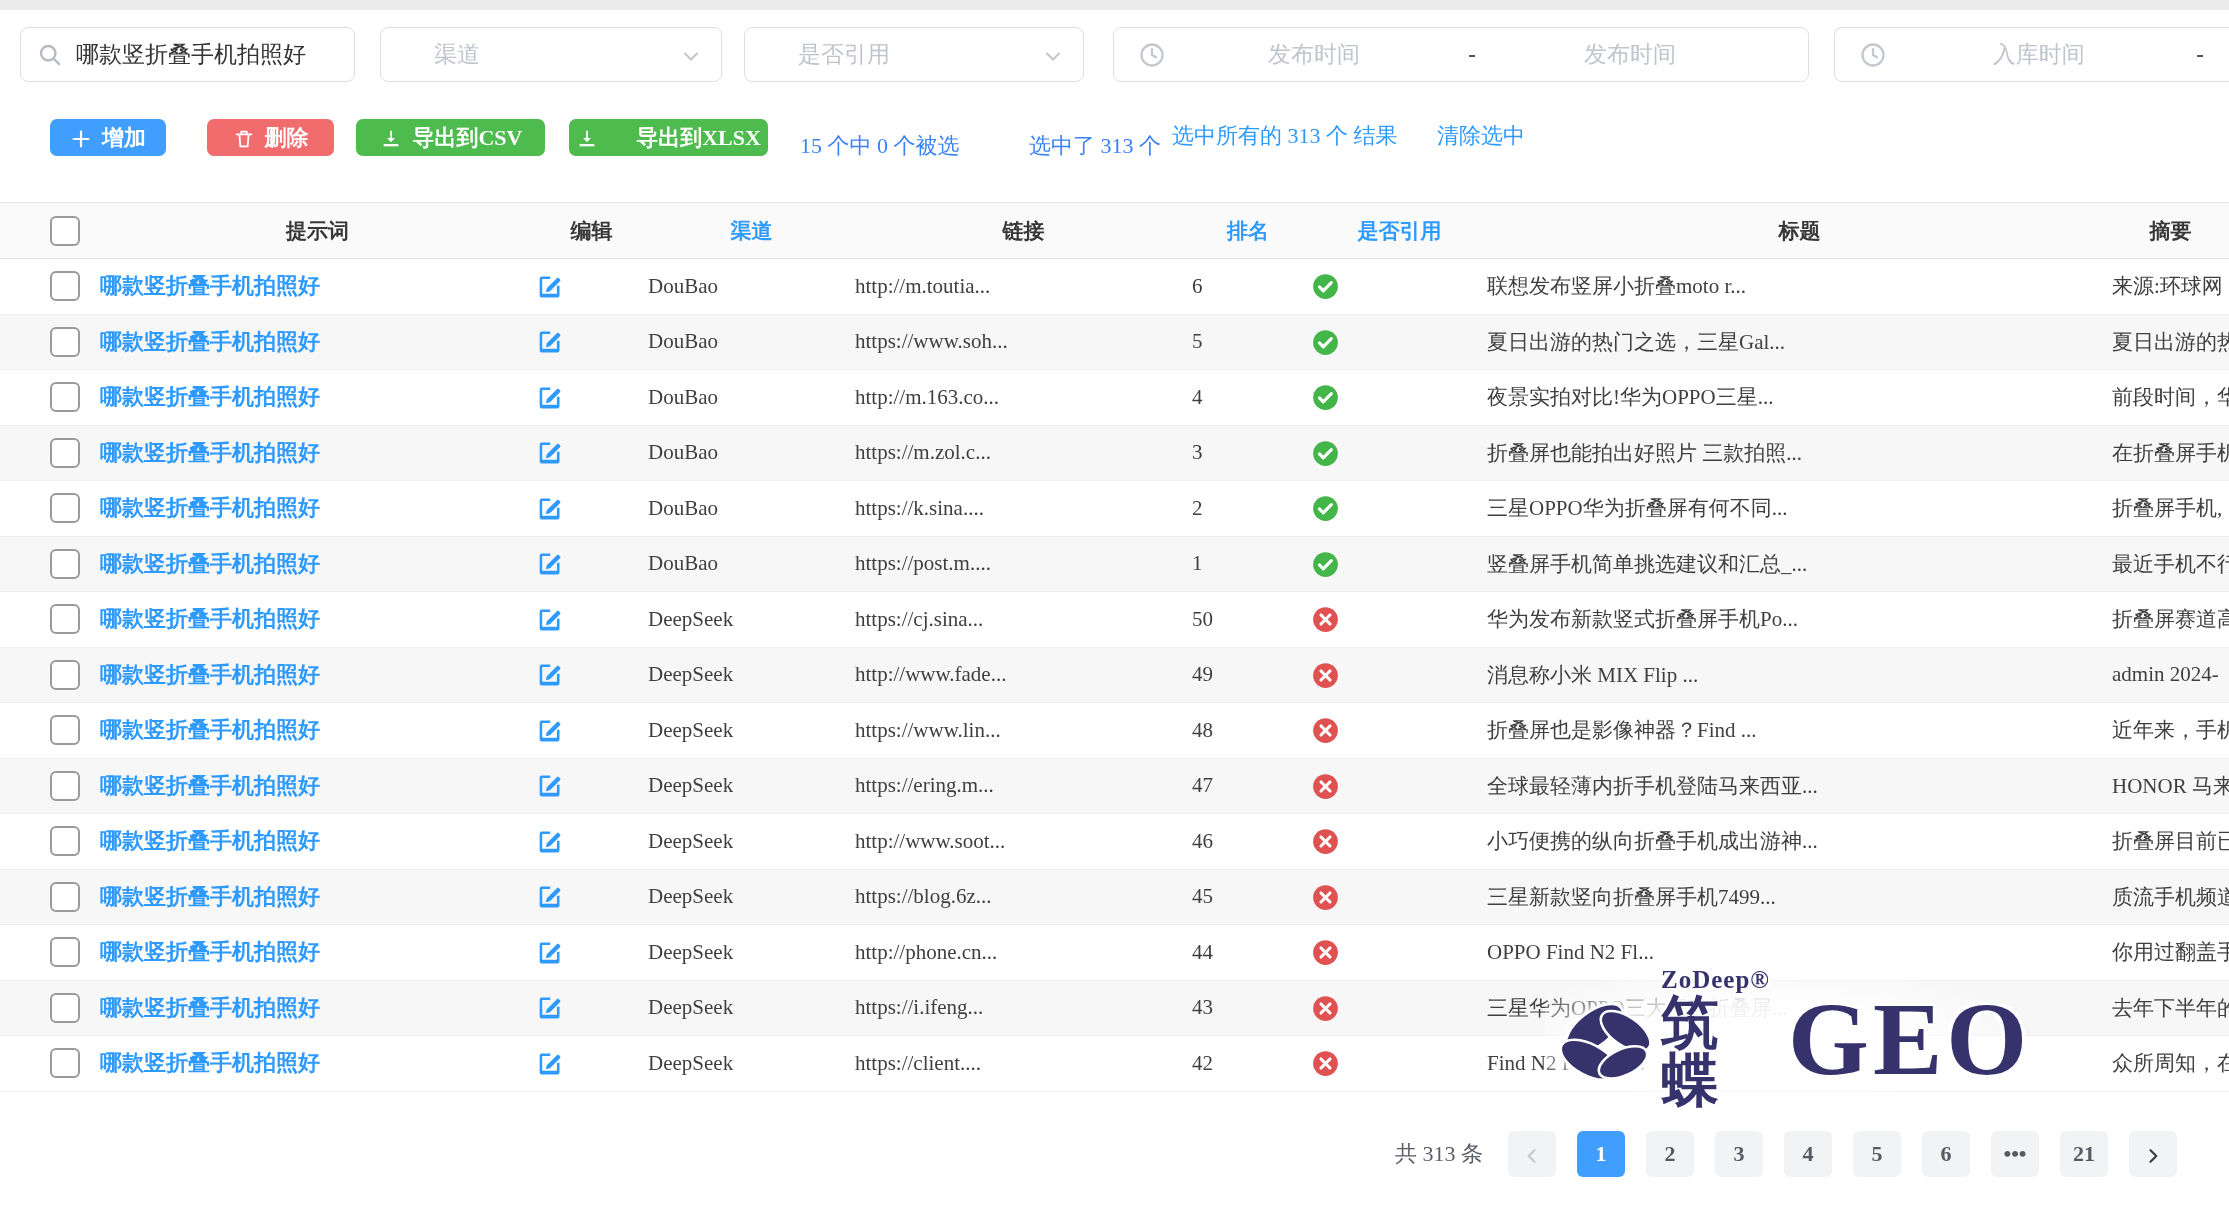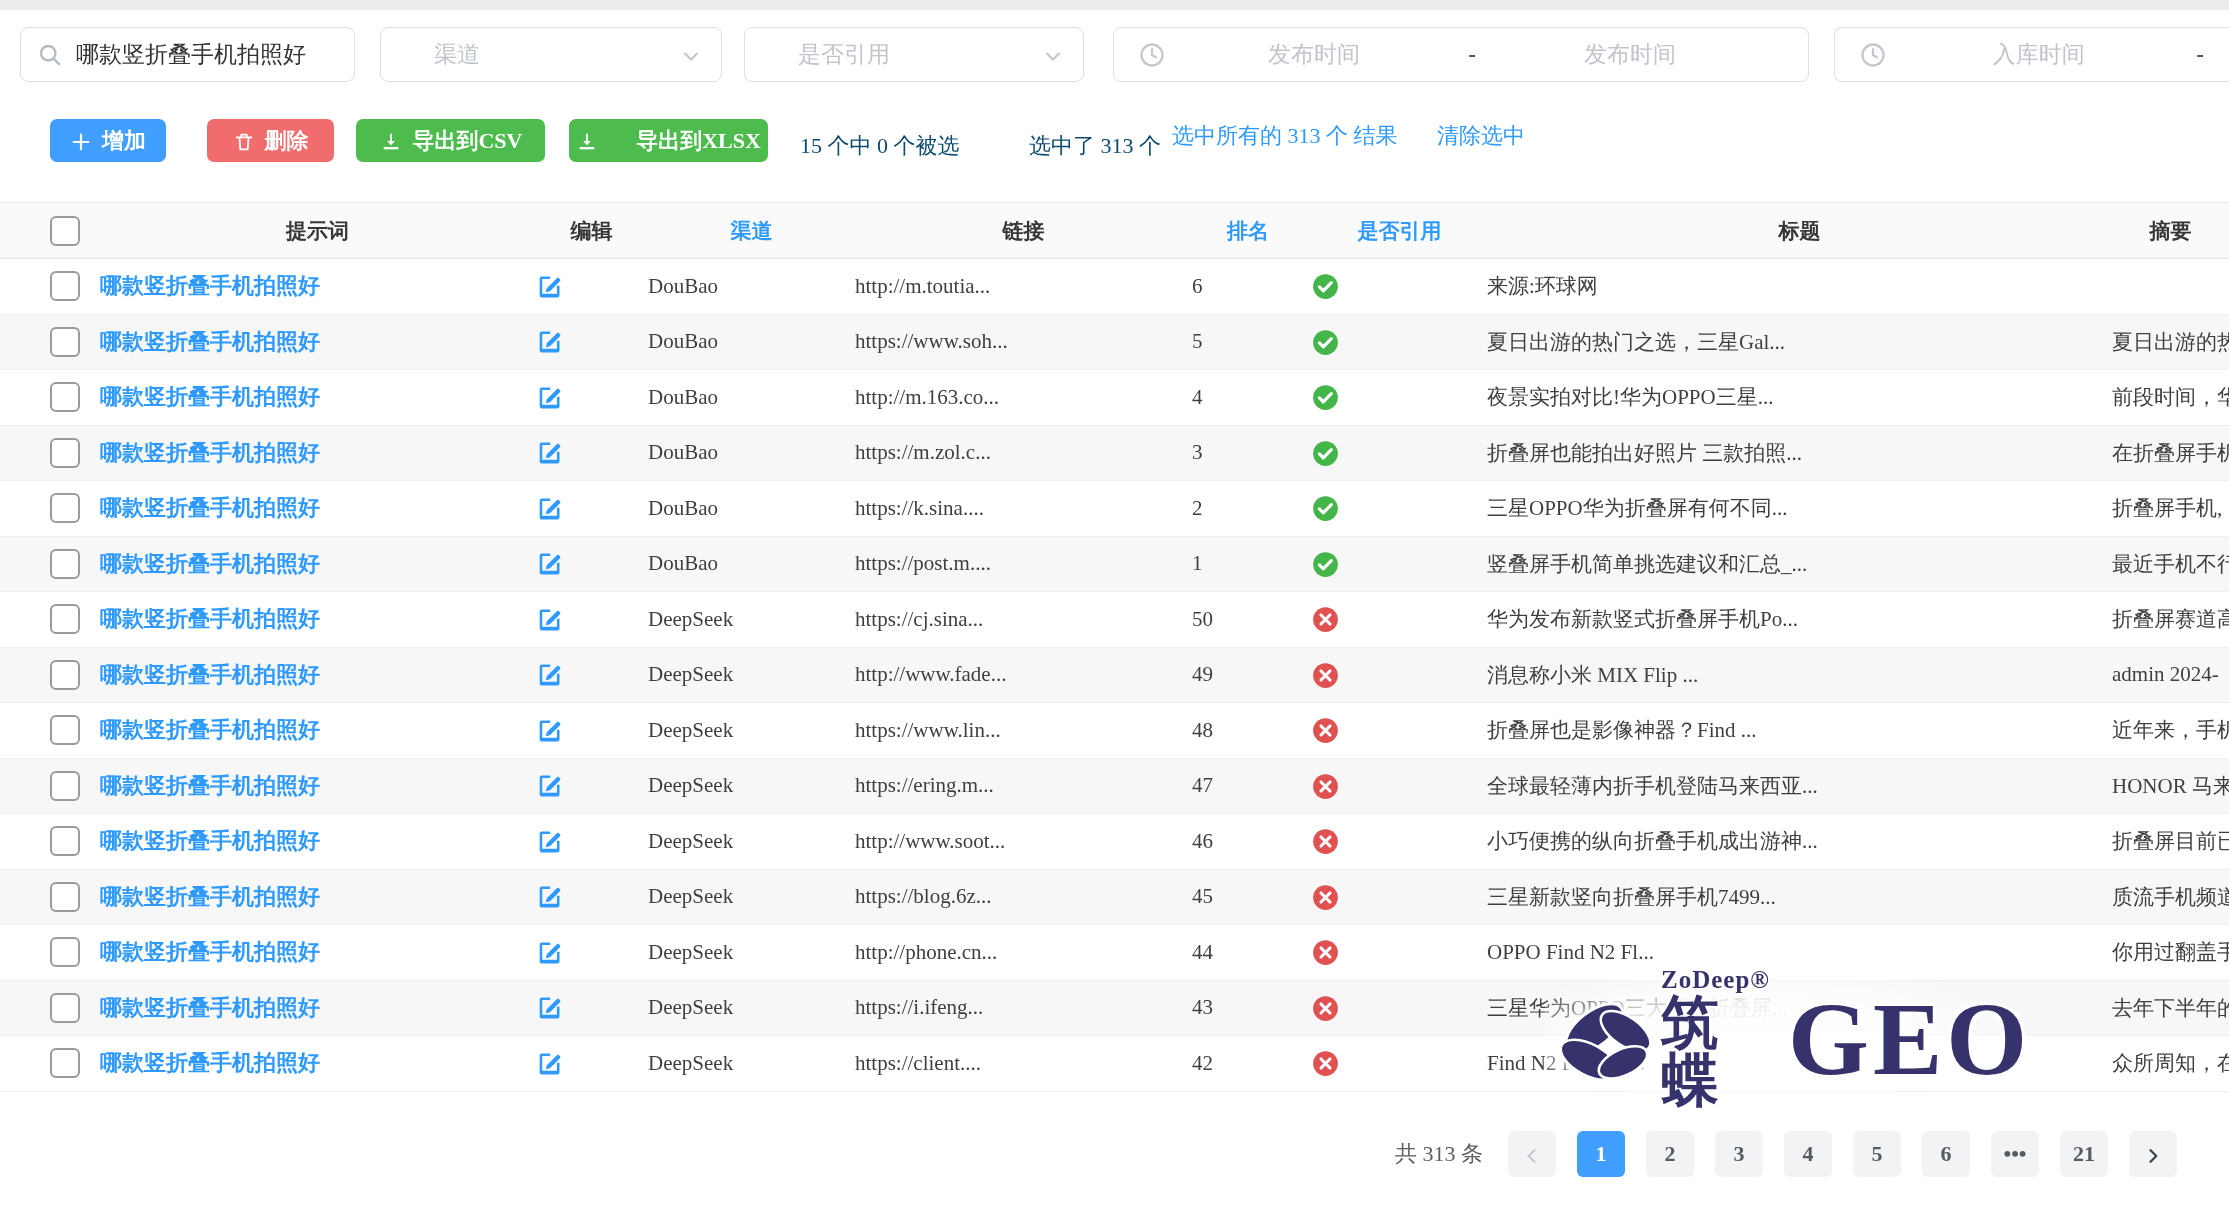--- a/index.html
+++ b/index.html
@@ -19,28 +19,28 @@
   .chev{margin-right:18px;}
   .f-date1{left:1113px;width:696px;}
   .f-date2{left:1834px;width:420px;border-right:none;border-top-right-radius:0;border-bottom-right-radius:0;}
   .fld .clock{margin-left:24px;}
   .fld .seg{flex:1;text-align:center;color:var(--placeholder,#c0c4cc);}
   .fld .dash{color:#555;font-weight:bold;padding:0 6px;}
   .f-date1 .rpad{width:30px;} .f-date2 .rpad{width:44px;}
   .mag{margin-left:15px;}
   
   .toolbar{position:absolute;left:0;top:101px;width:100%;height:101px;background:#fff;}
-  .btn{position:absolute;top:18px;height:43px;border:none;border-radius:7px;color:#fff;
+  .btn{position:absolute;top:18px;height:37px;border:none;border-radius:7px;color:#fff;
        font-size:22px;font-weight:600;display:flex;align-items:center;justify-content:center;gap:10px;
        font-family:inherit;cursor:pointer;}
   .b-add{left:50px;width:116px;background:var(--accent-blue,#409eff);}
   .b-del{left:207px;width:127px;background:var(--danger-red,#f16c6c);}
   .b-csv{left:356px;width:189px;background:var(--success-green,#4dbb4d);padding-left:8px;}
   .b-xlsx{left:569px;width:199px;background:var(--success-green,#4dbb4d);gap:38px;}
-  .tb-text{position:absolute;top:18px;height:53px;line-height:53px;font-size:22px;color:#0c4a6e;white-space:nowrap;}
+  .tb-text{position:absolute;top:18px;height:53px;line-height:53px;font-size:22px;color:#3b82f6;white-space:nowrap;}
   .t-status{left:800px;} .t-selcount{left:1029px;}
   .tb-link{position:absolute;top:8px;height:53px;line-height:53px;font-size:22px;color:var(--link-blue,#2e9afe);
            white-space:nowrap;cursor:pointer;text-decoration:none;}
   .t-selectall{left:1172px;} .t-clear{left:1437px;}
   
   .table{position:absolute;left:0;top:202px;width:100%;}
   .thead{display:flex;align-items:center;height:57px;background:var(--header-bg,#fafafa);
          border-top:1px solid #e8e8e8;border-bottom:1px solid #e2e2e2;font-size:21px;font-weight:700;color:#373737;box-sizing:border-box;text-align:center;}
   .tr{display:flex;align-items:center;height:55.5px;border-bottom:1px solid #efefef;box-sizing:border-box;
       background:#fff;font-size:21px;color:#3f3f3f;}
@@ -210,20 +210,21 @@
       <div class="td c-rank">6</div>
       <div class="td c-cited">
         <span style="display: inline-block;">
           <svg width="27" height="27" viewBox="0 0 24 24">
                 <circle cx="12" cy="12" r="11" fill="#43b549"></circle>
                 <path d="M6.6 12.4l3.4 3.4 7.2-7.2" stroke="#fff" stroke-width="2.8" fill="none" stroke-linecap="round" stroke-linejoin="round"></path>
               </svg>
         </span>
         
       </div>
+      <div class="td c-title">联想发布竖屏小折叠moto r...</div>
       <div class="td c-summary">来源:环球网</div>
     </div>
 
     <div class="tr stripe">
       <div class="td c-check">
             <div class="checkbox"></div>
           </div>
       <div class="td c-prompt"><a class="prompt-link">哪款竖折叠手机拍照好</a></div>
       <div class="td c-edit">
         <button class="edit-btn">

